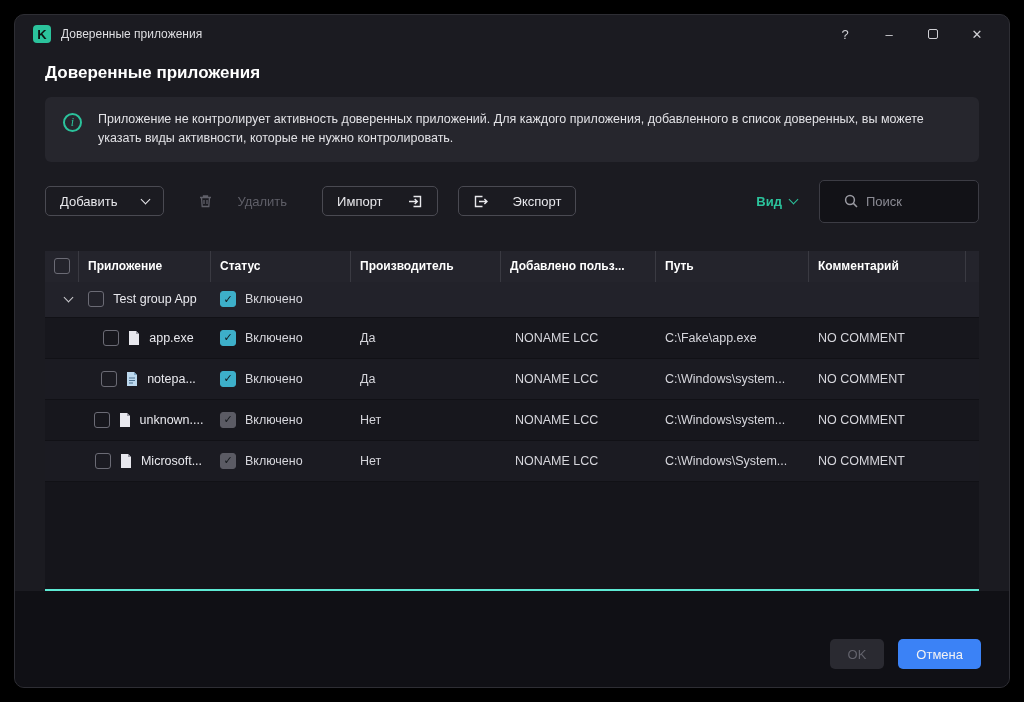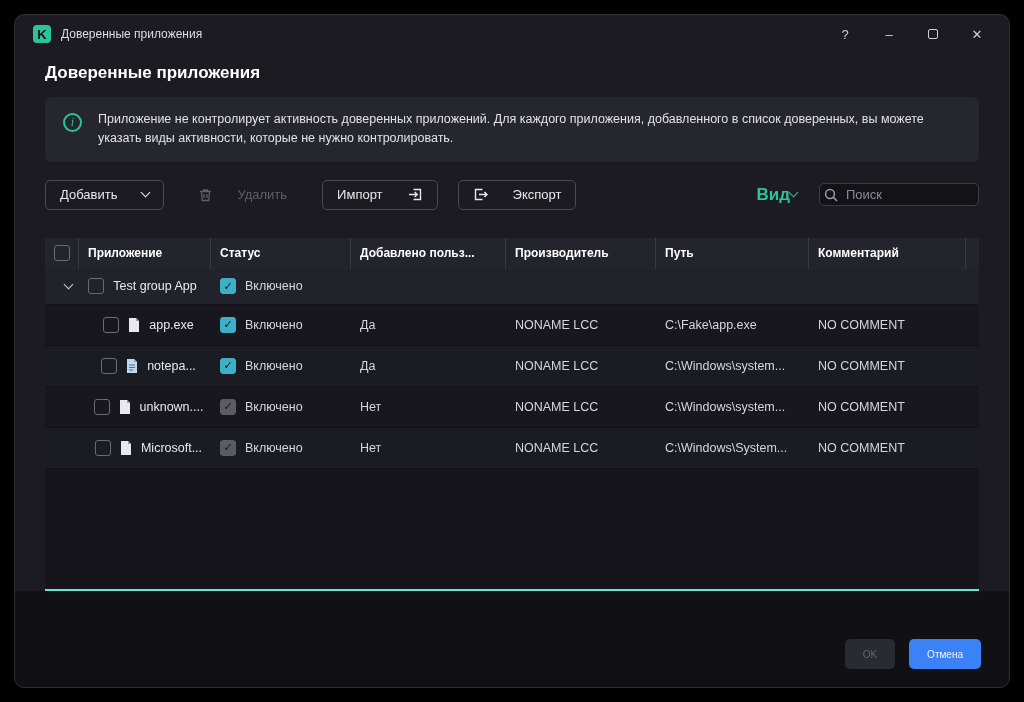--- a/index.html
+++ b/index.html
@@ -32,24 +32,24 @@
 
   
   .toolbar { margin-top: 18px; display: flex; align-items: center; flex: none; }
   .btn { display: inline-flex; align-items: center; gap: 25px; height: 30px; padding: 0 14px;
     background: transparent; border: 1px solid #4a4a52; border-radius: 5px; color: #e8e8ec;
     font-size: 13px; cursor: pointer; font-family: inherit; white-space: nowrap; }
   .btn.is-disabled { border-color: transparent; color: #5f5f68; cursor: default; }
   .chev { width: 7px; height: 7px; border-right: 1.6px solid currentColor; border-bottom: 1.6px solid currentColor;
     display: inline-block; transform: rotate(45deg); margin-top: -4px; }
   .gap14 { margin-left: 14px; } .gap20 { margin-left: 20px; }
-  .view-link { margin-left: auto; display: inline-flex; align-items: center; gap: 0;
-    color: var(--accent,#2bc39c); font-size: 17px; cursor: pointer; font-weight: bold; }
-  .search { width: 160px; height: 23px; margin-left: 22px; background: #121217;
-    border: 1px solid #3c3c44; border-radius: 5px; display: flex; align-items: center; padding: 0 4px; gap: 8px; }
+  .view-link { margin-left: auto; display: inline-flex; align-items: center; gap: 8px;
+    color: var(--accent,#2bc39c); font-size: 13px; cursor: pointer; font-weight: bold; }
+  .search { width: 160px; height: 43px; margin-left: 22px; background: #121217;
+    border: 1px solid #3c3c44; border-radius: 5px; display: flex; align-items: center; padding: 0 24px; gap: 8px; }
   .search input { flex: 1; min-width: 0; background: transparent; border: none; outline: none;
     color: #e8e8ec; font-size: 13px; font-family: inherit; }
   .search input::placeholder { color: #8b8b94; }
 
   
   .table { margin-top: 28px; flex: 1; min-height: 0; display: flex; flex-direction: column;
     border-bottom: 2px solid #5eead4; background: #15151b; font-size: 12.5px; }
   .thead { height: 31px; flex: none; display: flex; background: #24242c; font-size: 12px; font-weight: bold; }
   .th { display: flex; align-items: center; padding: 0 9px; border-right: 1px solid #3a3a42;
     color: #fff; white-space: nowrap; overflow: hidden; }
@@ -77,21 +77,21 @@
   .cb.checked { background: var(--checkbox,#3dafc9); border-color: var(--checkbox,#3dafc9); }
   .cb.checked::after { content: "✓"; font-size: 11px; font-weight: bold; color: #12161a; line-height: 1; }
   .cb.checked.disabled { background: #5b5b64; border-color: #5b5b64; }
   .expander { width: 18px; flex: none; display: inline-flex; align-items: center; justify-content: center;
     color: #cacace; cursor: pointer; margin-right: 2px; }
   .fileicon { flex: none; display: inline-flex; }
 
   
   .footer { flex: none; height: 96px; background: #101015; display: flex; align-items: flex-end;
     justify-content: flex-end; gap: 14px; padding: 0 28px 18px 0; }
-  .fbtn { height: 30px; padding: 0 18px; border-radius: 5px; font-size: 10px; border: none;
+  .fbtn { height: 30px; padding: 0 18px; border-radius: 5px; font-size: 13px; border: none;
     font-family: inherit; cursor: pointer; }
   .fbtn.ok { background: #2a2a31; color: #63636c; cursor: default; }
   .fbtn.cancel { background: #3b82f6; color: #f2f2f4; }
 
   svg { display: block; }
 </style>
 </head>
 <body>
 
 <div class="window">
@@ -165,22 +165,22 @@
       </div>
     </div>
 
     <div class="table">
       <div class="thead">
         <div class="th c-cb">
             <span class="cb"></span>
           </div>
         <div class="th c-app">Приложение</div>
         <div class="th c-status">Статус</div>
+        <div class="th c-vendor">Производитель</div>
         <div class="th c-added">Добавлено польз...</div>
-        <div class="th c-vendor">Производитель</div>
         <div class="th c-path">Путь</div>
         <div class="th c-comment">Комментарий</div>
         <div class="th c-rest"></div>
       </div>
 
       <div class="row group">
         <div class="cell c-app0 name">
           <span class="expander">
               <span class="chev"></span>
             </span>

